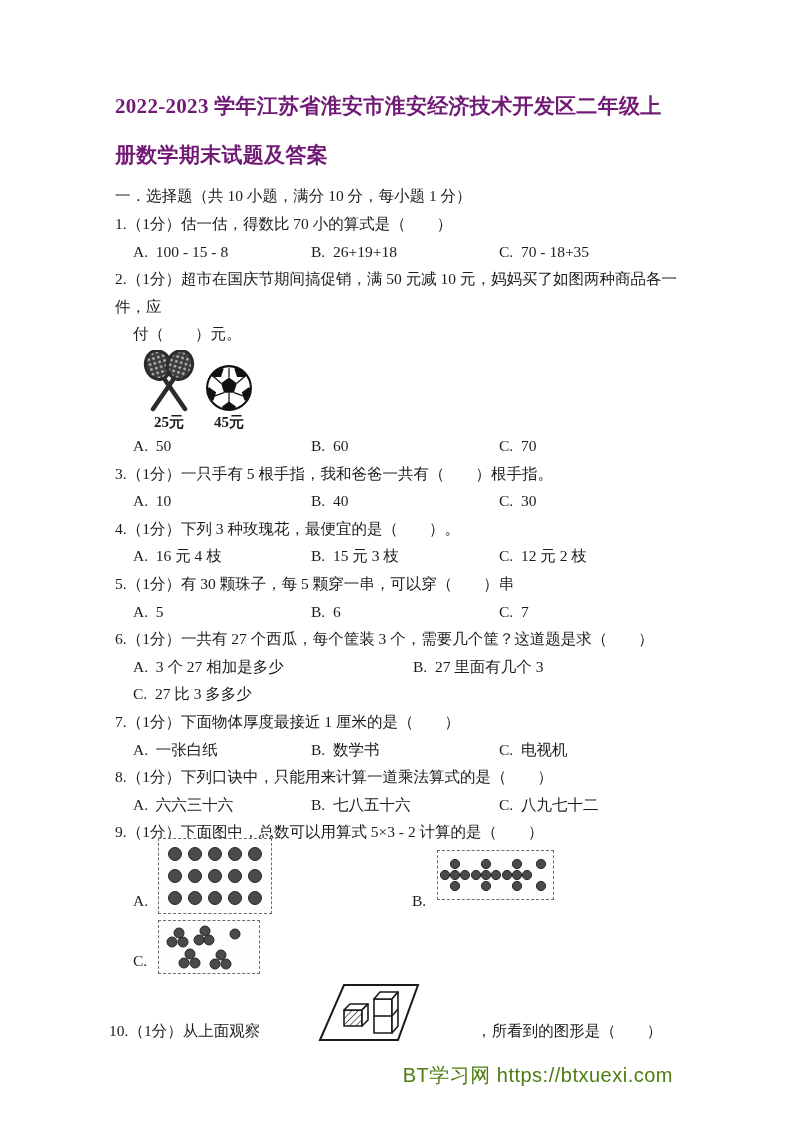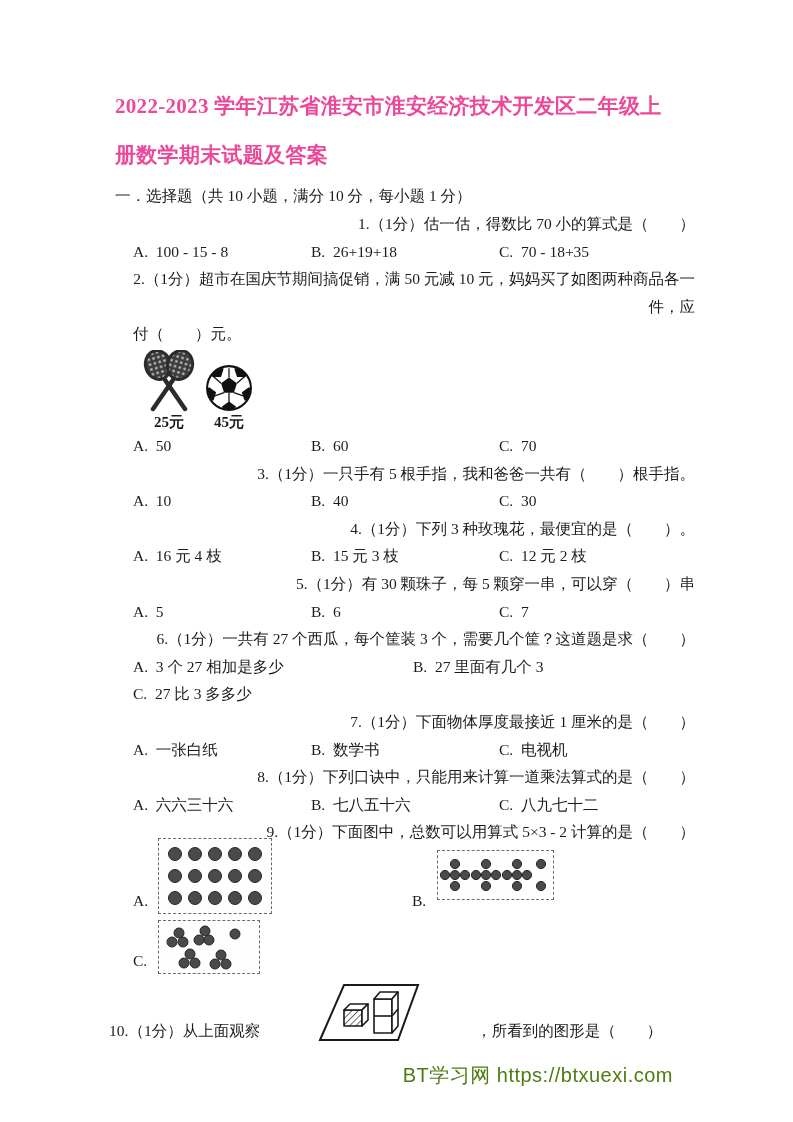--- a/index.html
+++ b/index.html
@@ -6,25 +6,25 @@
   html,body { background:#e8e8e8; }
   .page {
     width:793px; height:1122px; margin:0 auto; background:#ffffff;
     position:relative; overflow:hidden;
     font-family:"Liberation Serif","DejaVu Serif",serif;
     color:#1b1b1b; font-size:15.5px;
   }
   .content { position:absolute; left:115px; top:82px; width:580px; }
   .title-line {
     font-size:21px; font-weight:bold; line-height:49px;
-    white-space:nowrap; letter-spacing:0.3px; color:#ec4899;
+    white-space:nowrap; letter-spacing:0.3px; color:#701a75;
   }
   .title-block { margin-bottom:2px; }
   .section-header { line-height:28px; white-space:pre; }
-  .q-text { line-height:27.6px; white-space:pre-wrap;text-align:right; }
+  .q-text { line-height:27.6px; white-space:pre-wrap; }
   .q-cont { line-height:27.6px; padding-left:18px; white-space:pre-wrap; }
   .opts { display:flex; padding-left:18px; line-height:27.6px; }
   .opts span { white-space:pre; }
   .opts .o1 { width:178px; }
   .opts .o2 { width:188px; }
   .opts .o3 { flex:1; }
   .opts-q6 .o1 { width:280px; }
   .opts-q6 .o2 { flex:1; }
   
   .fig2 { height:84px; display:flex; align-items:flex-end; padding-left:18px; }

